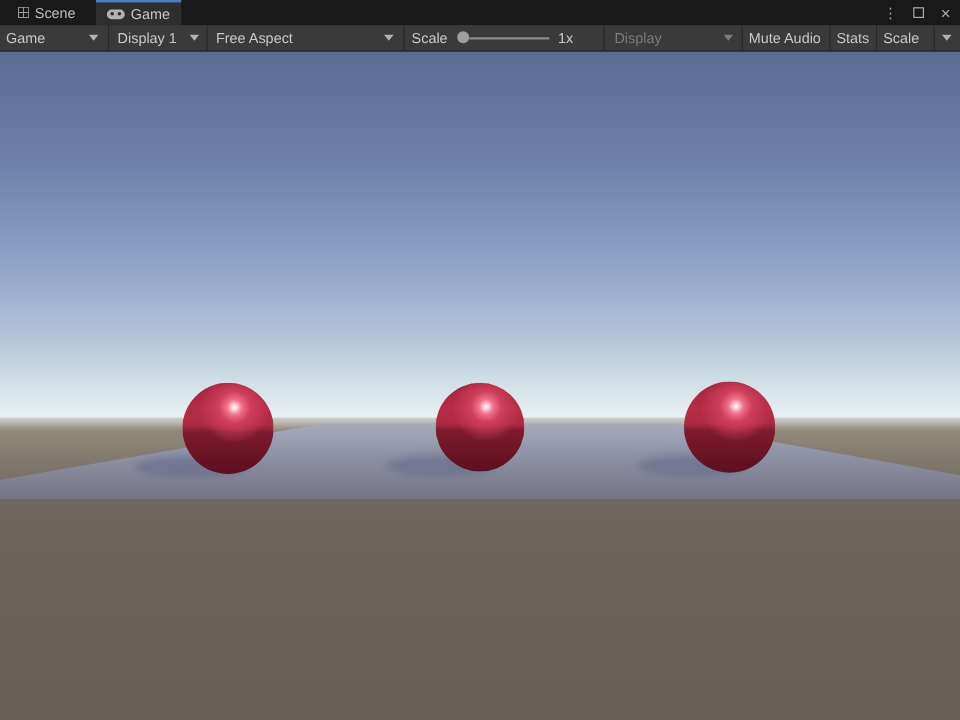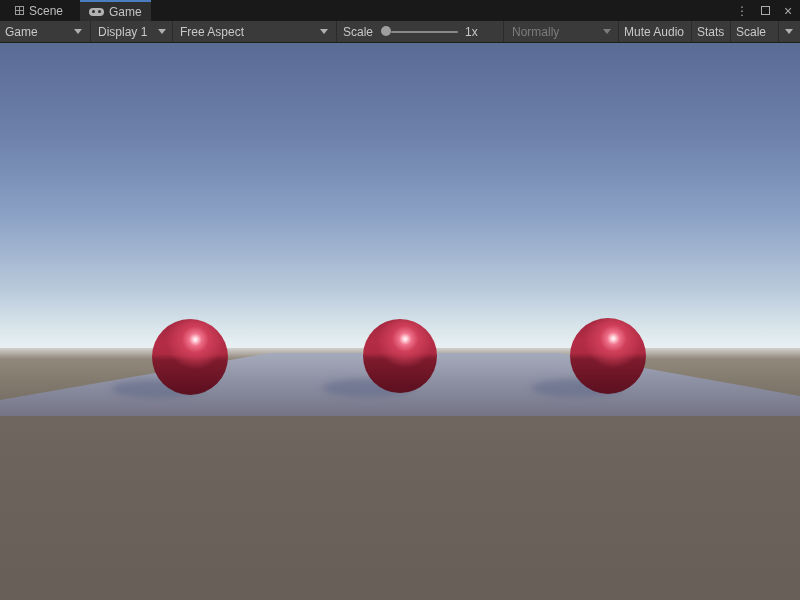--- a/index.html
+++ b/index.html
@@ -109,21 +109,21 @@
       <span class="tb-label">Scale</span>
     </div>
     <div class="track" style="left:391px;width:67px;"></div>
     <div class="knob" style="left:381px;"></div>
     <div class="tb" style="left:465px;">
       <span class="tb-label">1x</span>
     </div>
     <div class="divider" style="left:503px;"></div>
 
     <div class="tb" style="left:512px;">
-      <span class="tb-label disabled-txt">Normally</span>
+      <span class="tb-label disabled-txt">Display</span>
     </div>
     <span class="arr arr-dim" style="left:603px;"></span>
     <div class="divider" style="left:618px;"></div>
 
     <div class="tb" style="left:624px;">
       <span class="tb-label">Mute Audio</span>
     </div>
     <div class="divider" style="left:691px;"></div>
 
     <div class="tb" style="left:697px;">

